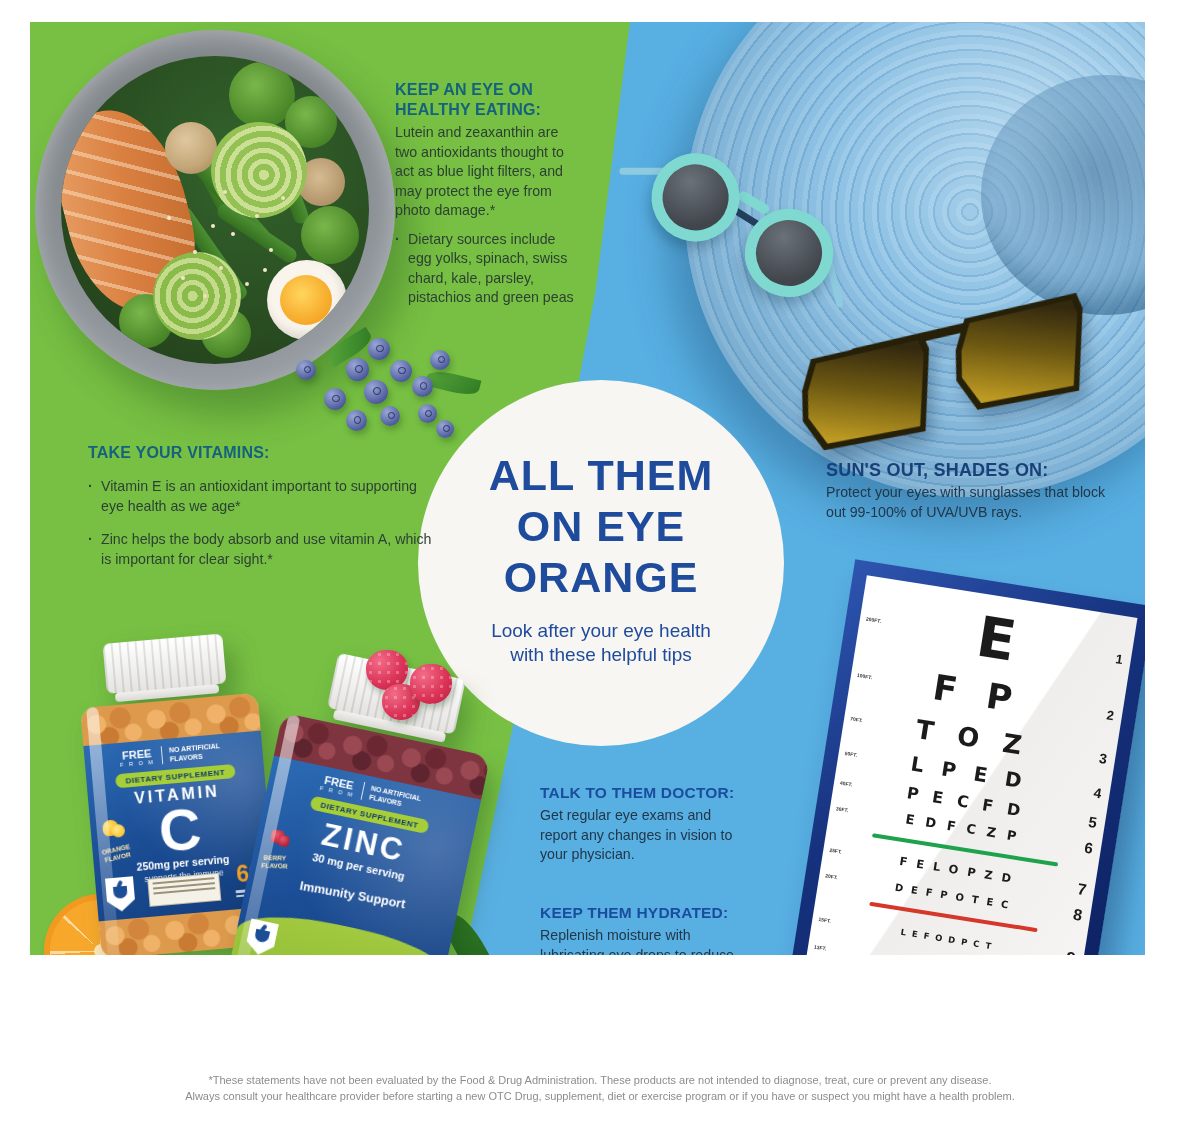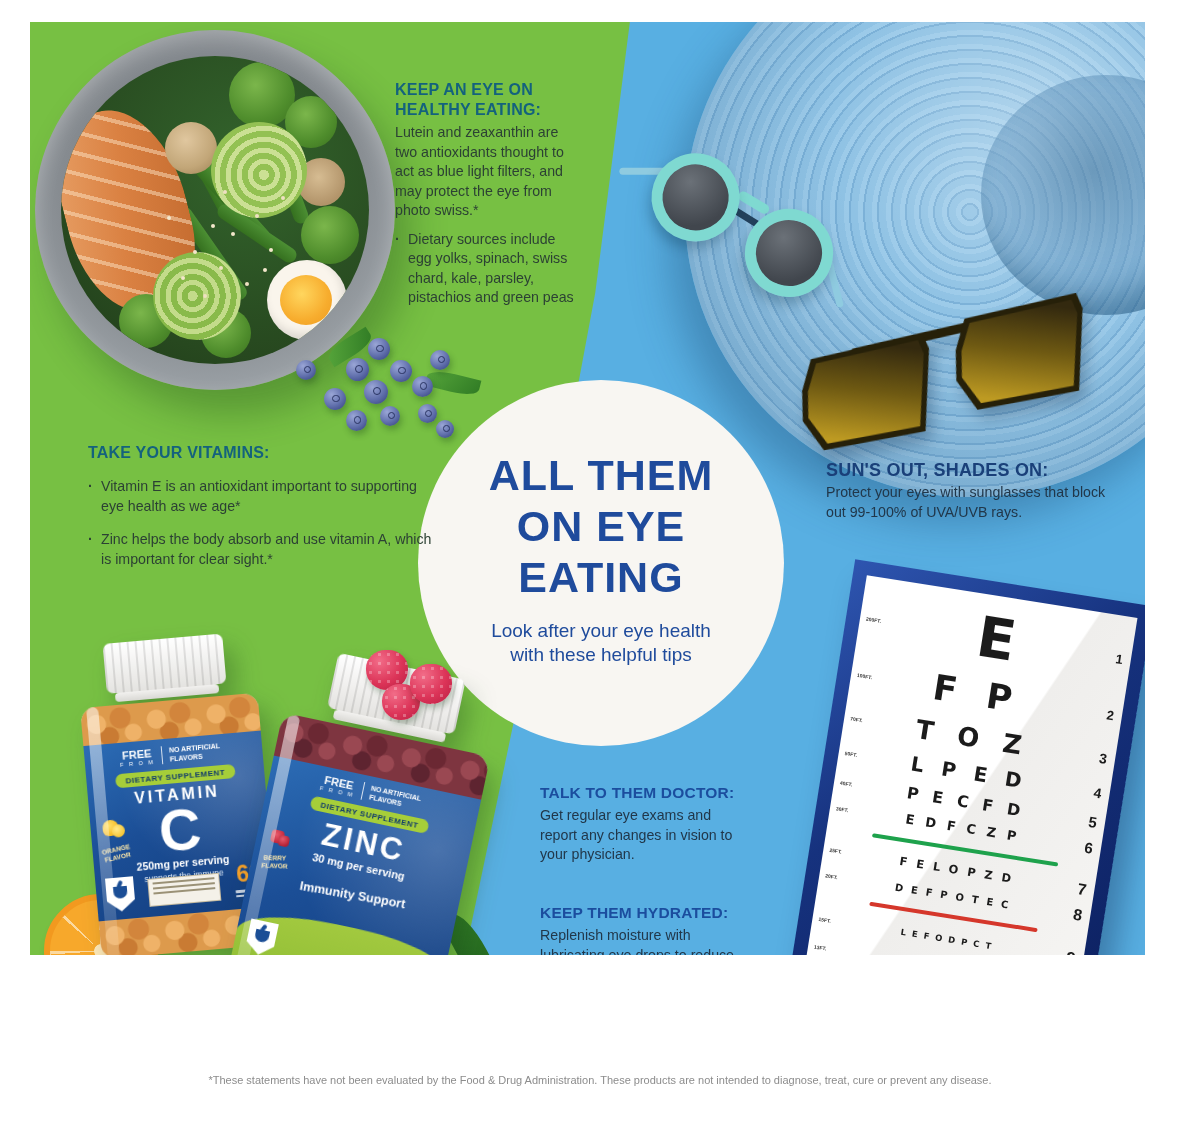--- a/index.html
+++ b/index.html
@@ -331,21 +331,21 @@
     <div class="glasses-cat">
       <div class="gc-bar"></div>
       <div class="gc-frame gc-fl"></div>
       <div class="gc-frame gc-fr"></div>
       <div class="gc-lens gc-ll"></div>
       <div class="gc-lens gc-lr"></div>
     </div>
 
     <div class="tb tb-eating">
       <div class="h-teal">KEEP AN EYE ON HEALTHY EATING:</div>
-      <div class="body-green">Lutein and zeaxanthin are two antioxidants thought to act as blue light filters, and may protect the eye from photo swiss.*</div>
+      <div class="body-green">Lutein and zeaxanthin are two antioxidants thought to act as blue light filters, and may protect the eye from photo damage.*</div>
       <div class="bullet body-green">
         <span class="bdot"></span>
         <span class="btxt">Dietary sources include egg yolks, spinach, swiss chard, kale, parsley, pistachios and green peas</span>
       </div>
     </div>
 
     <div class="tb tb-vitamins">
       <div class="h-teal">TAKE YOUR VITAMINS:</div>
       <div class="bullet body-green" style="margin-top:14px;">
         <span class="bdot"></span>
@@ -368,21 +368,21 @@
     </div>
 
     <div class="tb tb-hydrated">
       <div class="h-blue">KEEP THEM HYDRATED:</div>
       <div class="body-blue">Replenish moisture with lubricating eye drops to reduce dryness, irritation and eyestrain.</div>
     </div>
 
     <div class="center-circle">
       <div class="center-title">ALL THEM</div>
       <div class="center-title">ON EYE</div>
-      <div class="center-title">EATING</div>
+      <div class="center-title">ORANGE</div>
       <div class="center-sub">
         <div>Look after your eye health</div>
         <div>with these helpful tips</div>
       </div>
     </div>
 
     <div class="rasp" style="left:336px; top:628px;"></div>
     <div class="rasp" style="left:352px; top:662px; width:38px; height:36px;"></div>
     <div class="rasp" style="left:380px; top:642px;"></div>
 
@@ -529,14 +529,15 @@
             <span class="ec-l">PEZOLCFTD</span>
             <span class="ec-n">11</span>
           </div>
         </div>
       </div>
     </div>
   </div>
 
   <div class="footer">
     <div>*These statements have not been evaluated by the Food &amp; Drug Administration. These products are not intended to diagnose, treat, cure or prevent any disease.</div>
+    <div>Always consult your healthcare provider before starting a new OTC Drug, supplement, diet or exercise program or if you have or suspect you might have a health problem.</div>
   </div>
 </div>
 
 </body></html>

